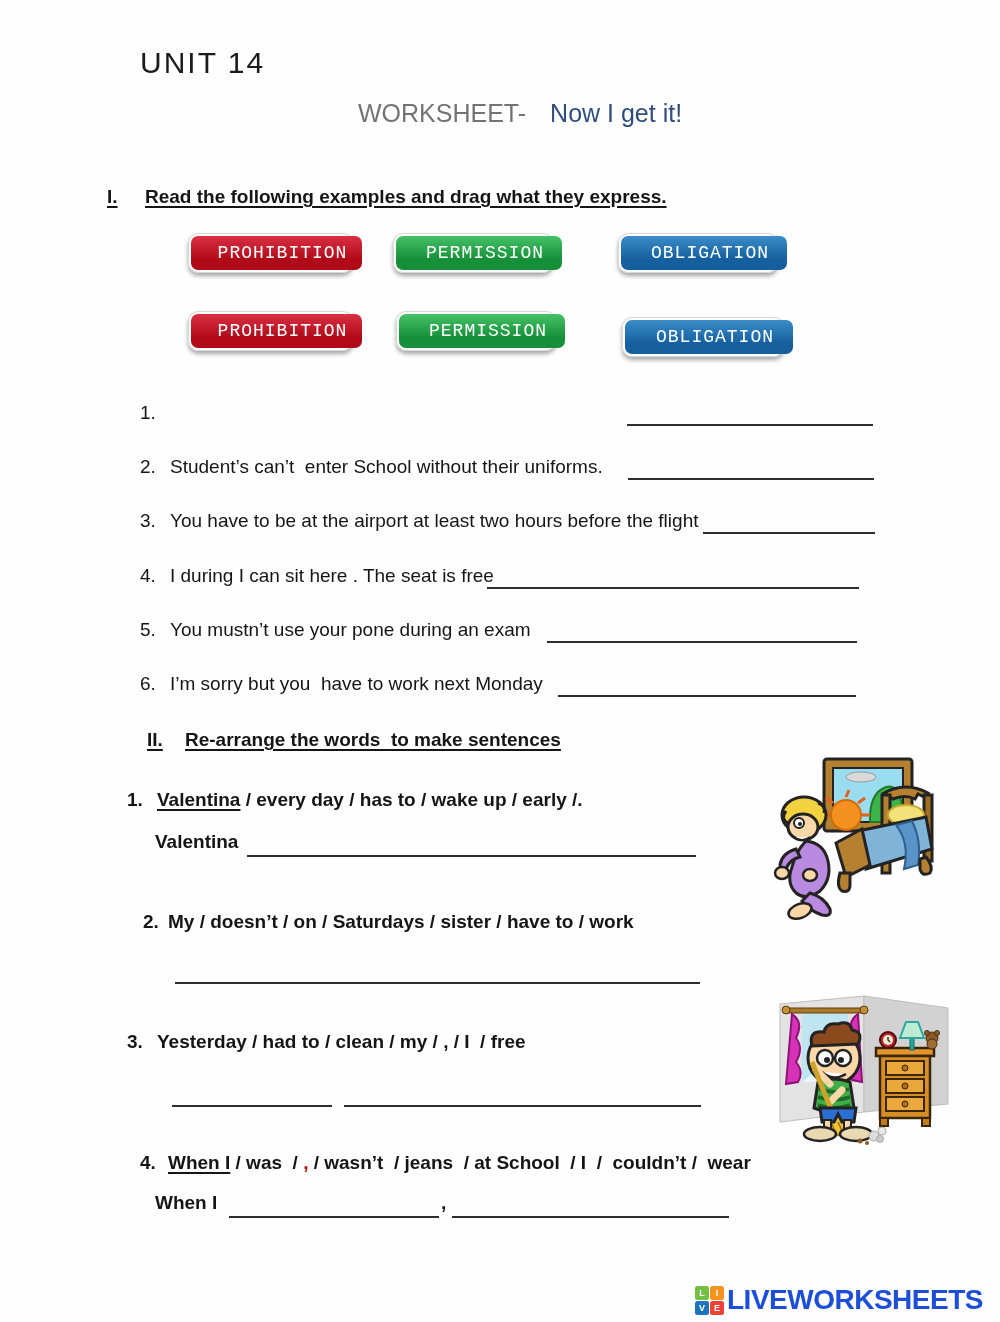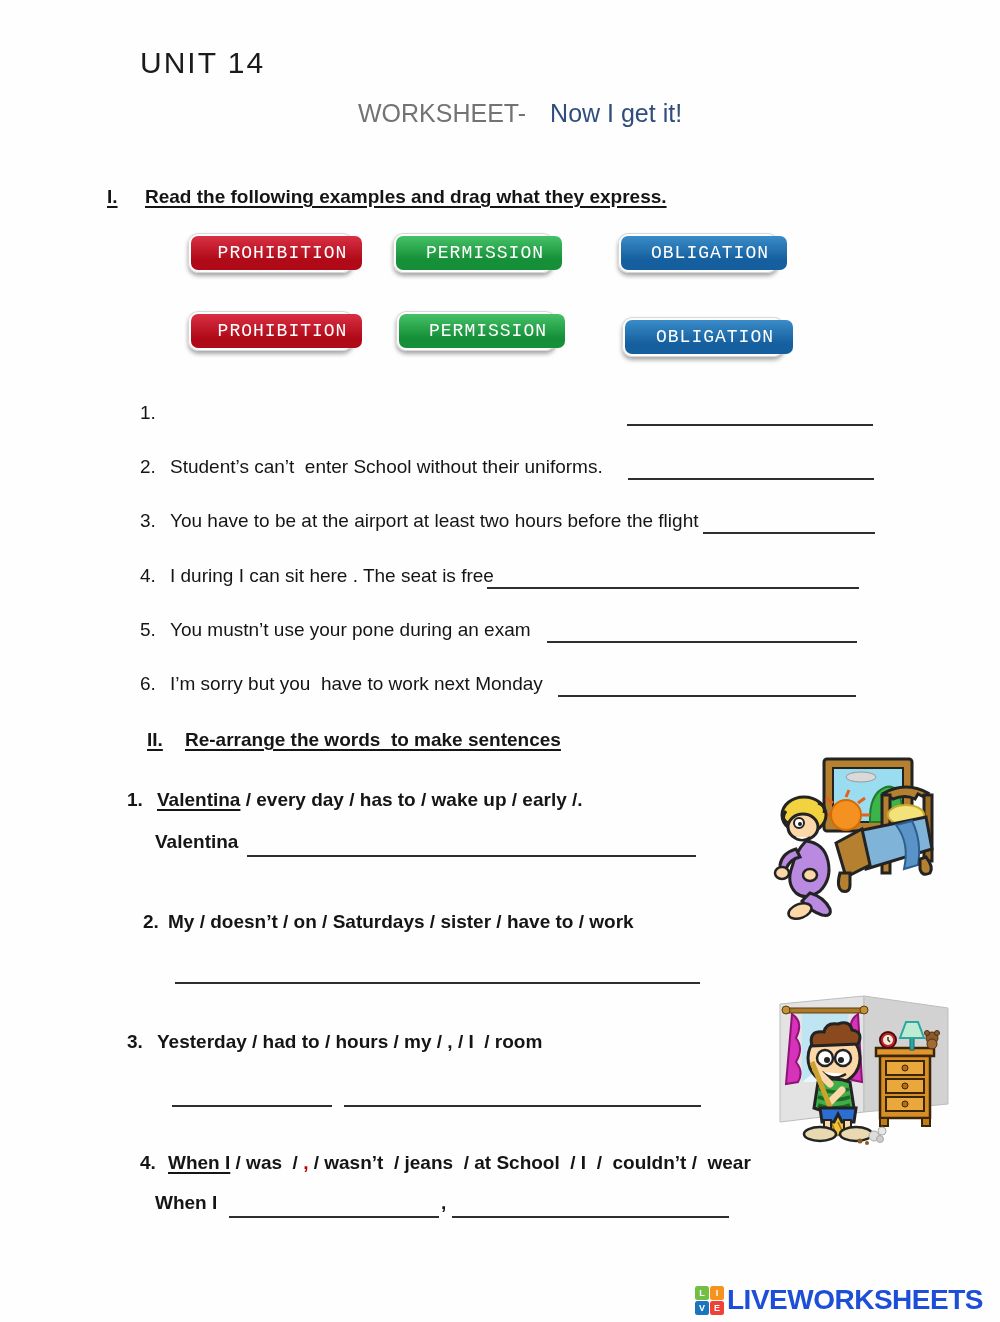--- a/index.html
+++ b/index.html
@@ -162,21 +162,21 @@
   </svg>
 
   <div class="abs ex-prompt" style="top:911px;left:0;width:760px;height:28px;">
     <span style="position:absolute;left:143px;">2.</span>
     <span class="pre" style="position:absolute;left:168px;">My / doesn’t / on / Saturdays / sister / have to / work</span>
   </div>
   <span class="blank abs" style="left:175px;top:960px;width:525px;"></span>
 
   <div class="abs ex-prompt" style="top:1031px;left:0;width:760px;height:28px;">
     <span style="position:absolute;left:127px;">3.</span>
-    <span class="pre" style="position:absolute;left:157px;">Yesterday / had to / hours / my / , / I  / room</span>
+    <span class="pre" style="position:absolute;left:157px;">Yesterday / had to / clean / my / , / I  / free</span>
   </div>
   <span class="blank abs" style="left:172px;top:1083px;width:160px;"></span>
   <span class="blank abs" style="left:344px;top:1083px;width:357px;"></span>
 
   <svg class="abs" style="left:772px;top:986px;" width="180" height="160" viewBox="0 0 180 160" role="img">
 
     <polygon points="8,18 92,10 92,126 8,136" fill="#e3e3e3" stroke="#bdbdbd"></polygon>
     <polygon points="92,10 176,22 176,118 92,126" fill="#d2d2d2" stroke="#bdbdbd"></polygon>
 
     <rect x="14" y="22" width="78" height="5" fill="#a97a2c" stroke="#5d3d0d"></rect>

